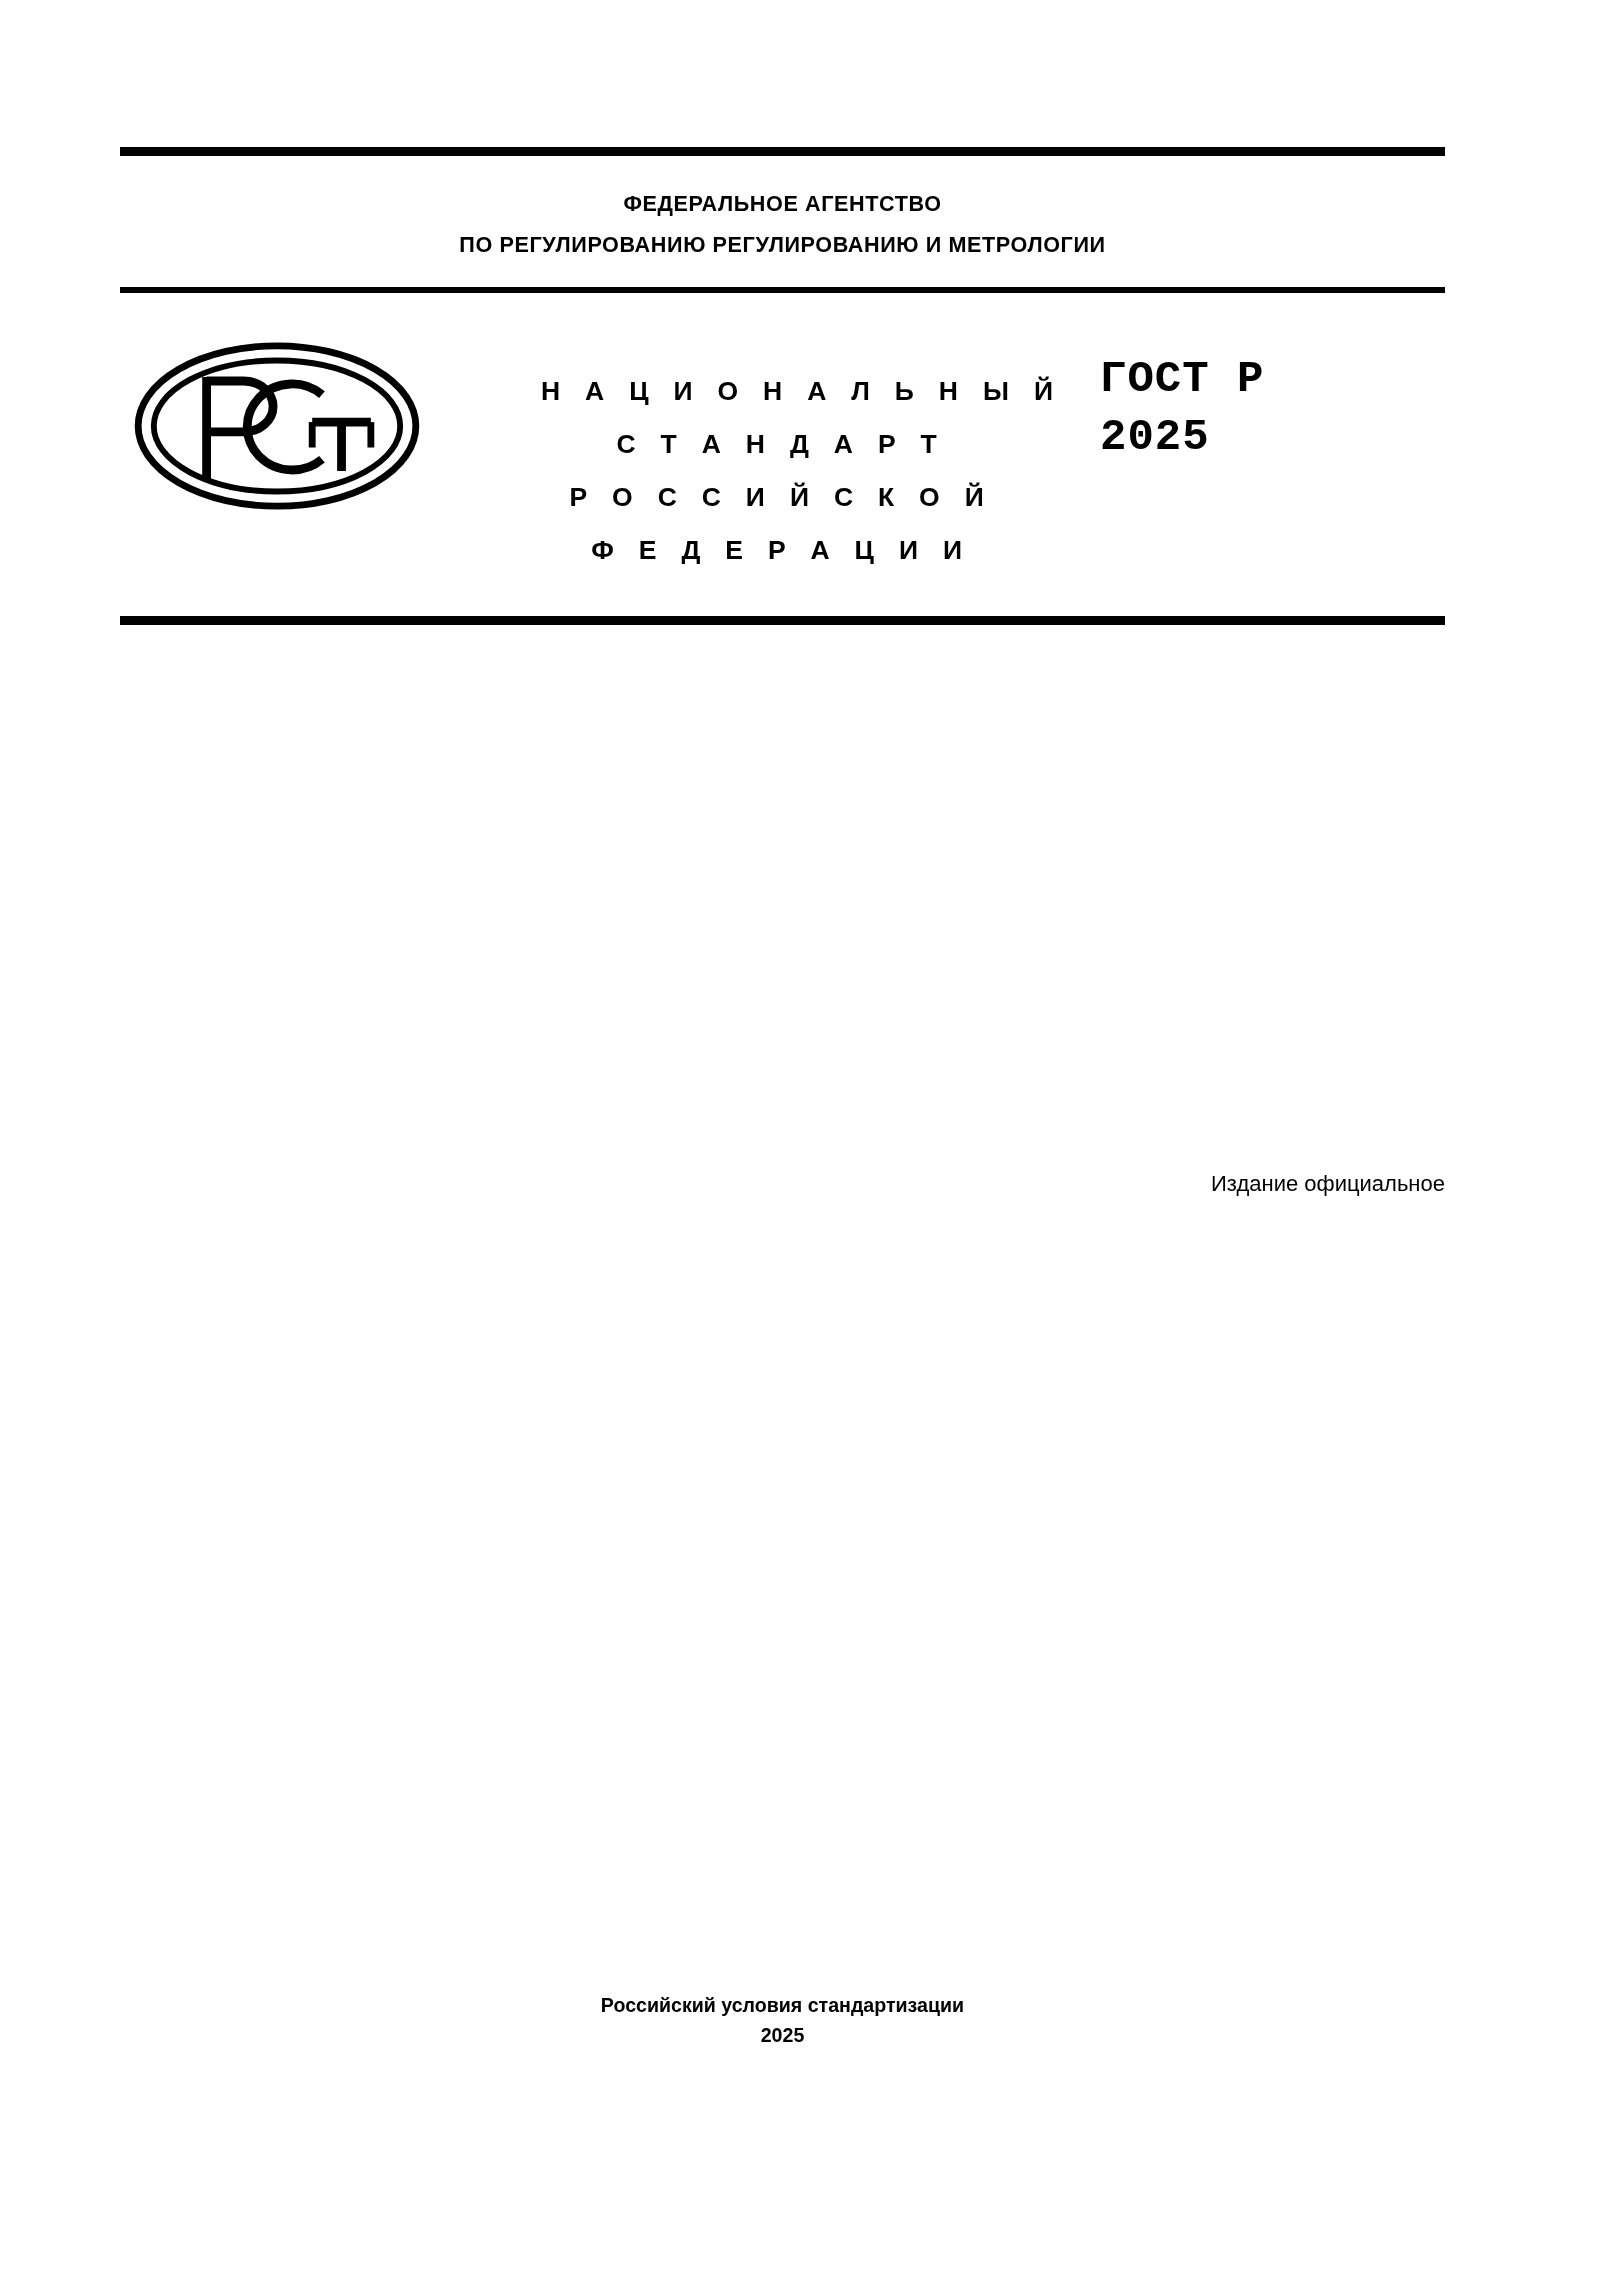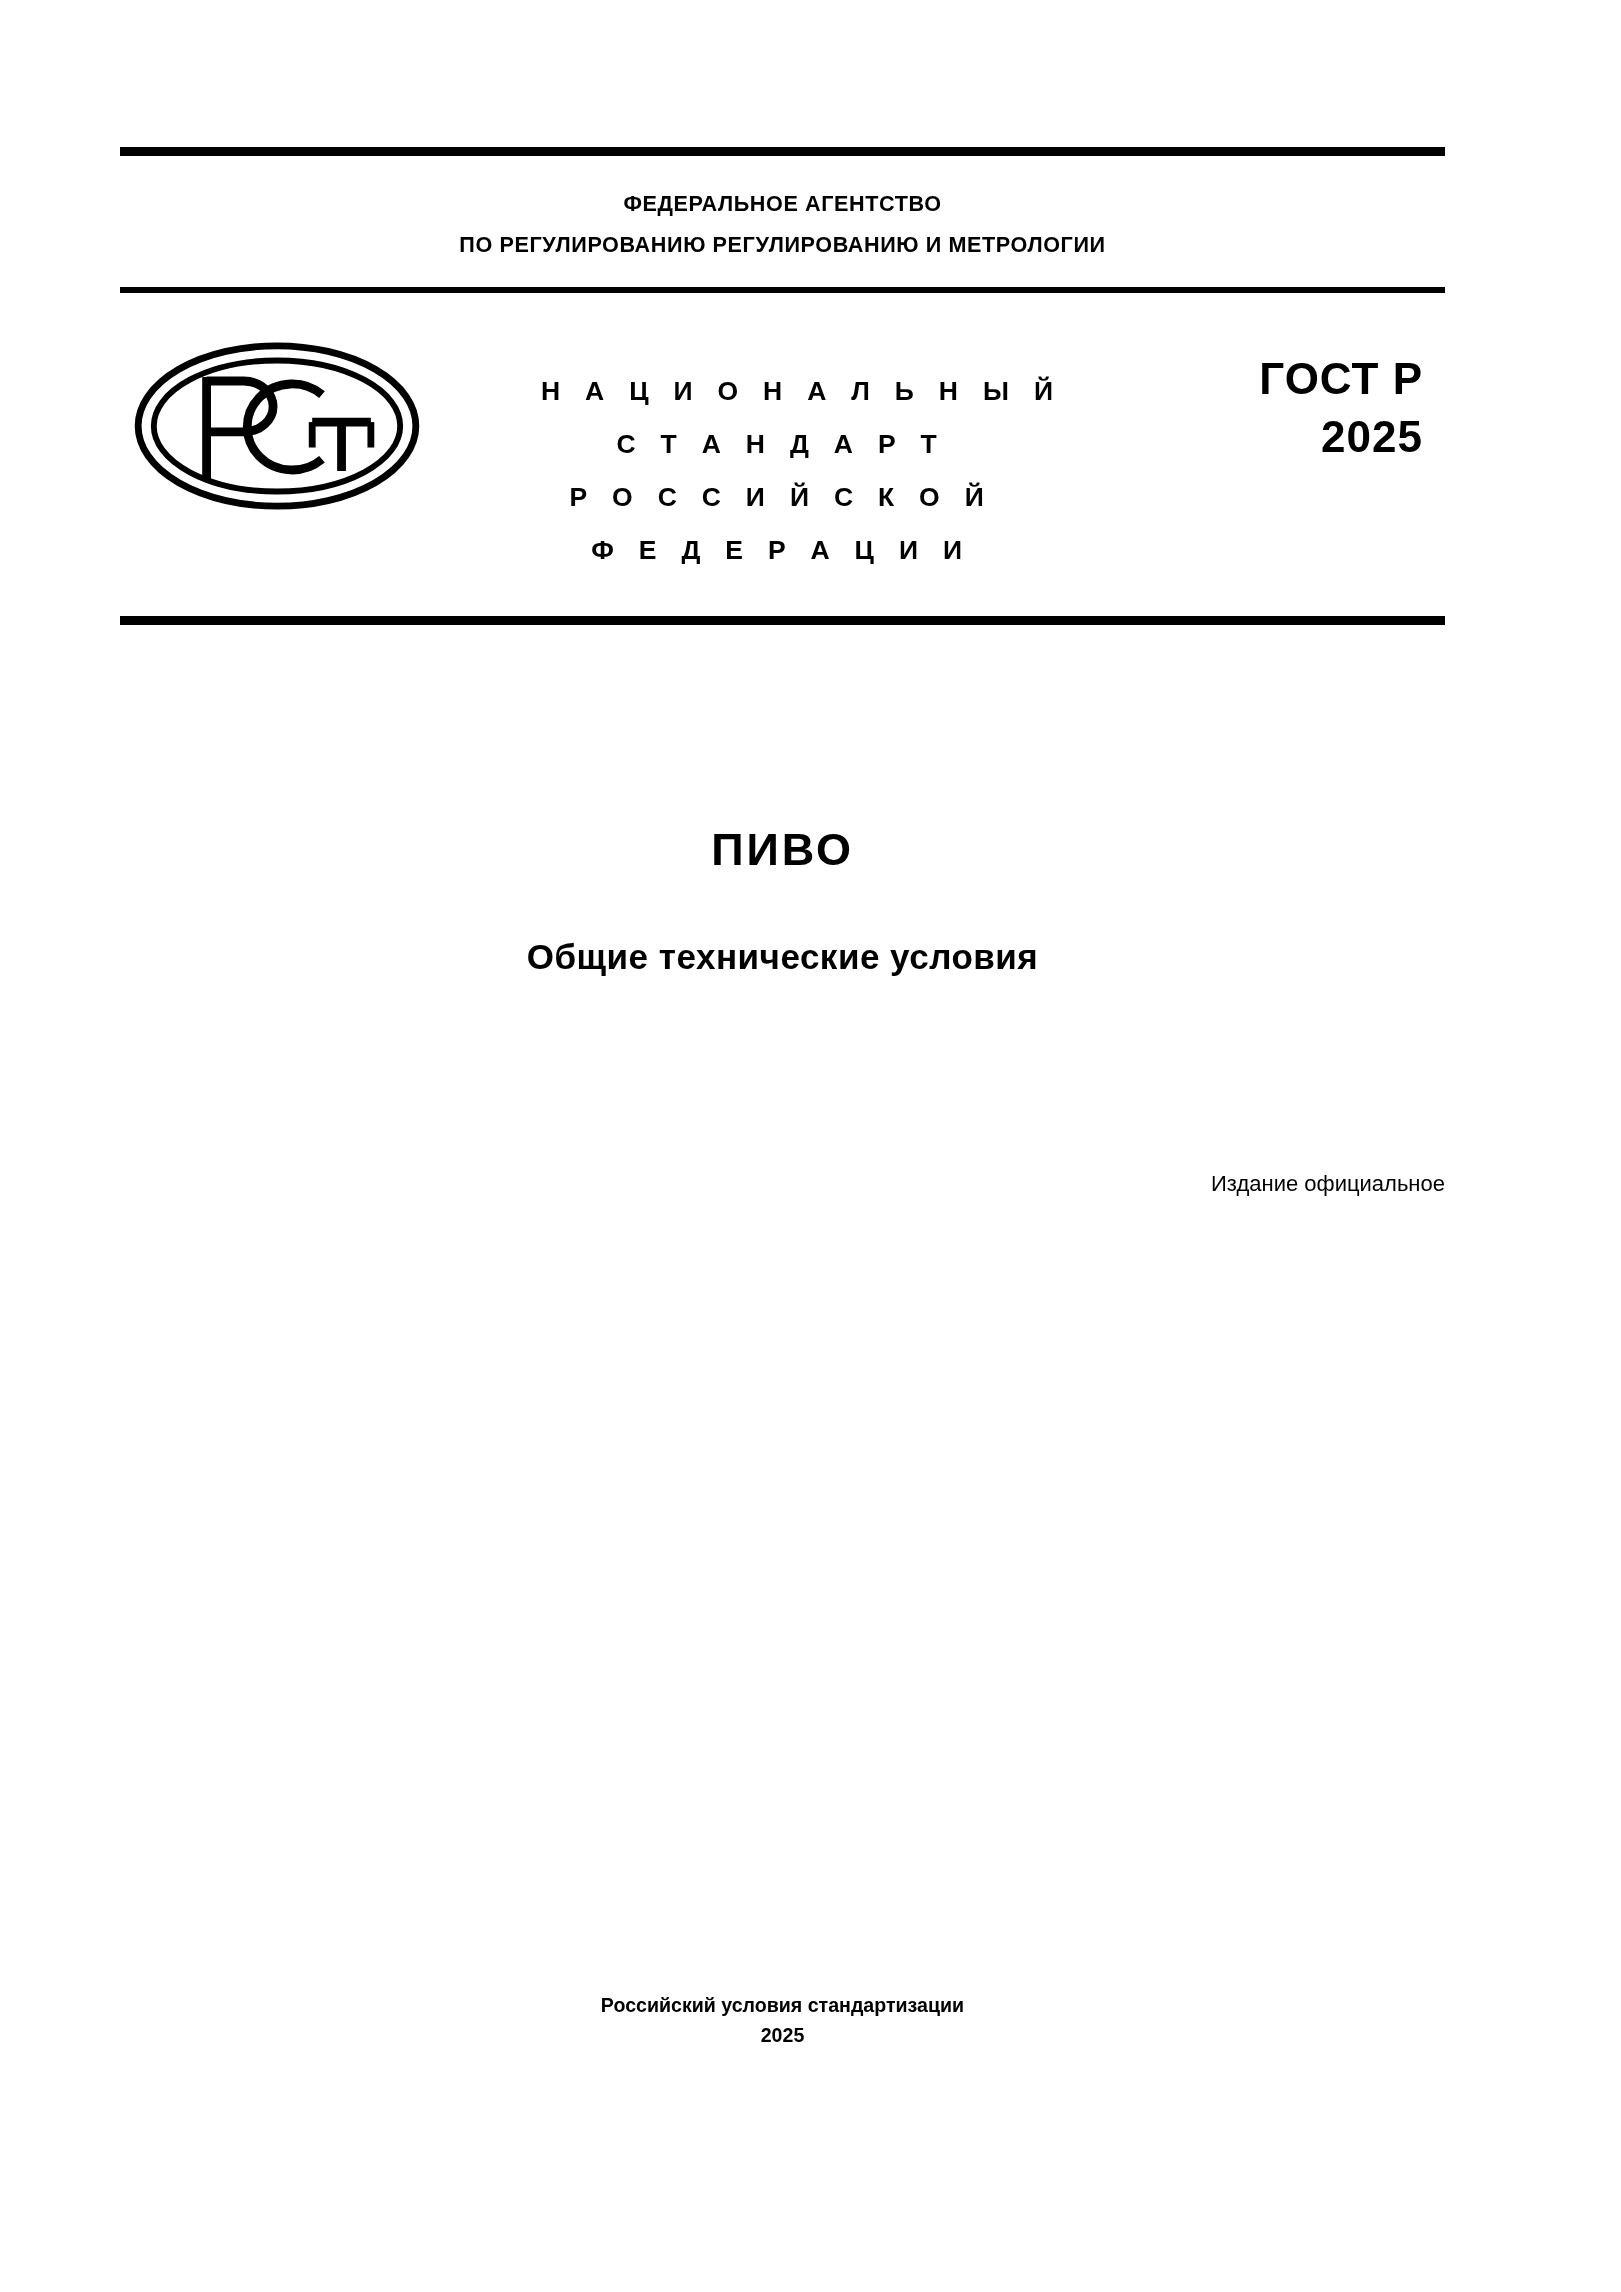--- a/index.html
+++ b/index.html
@@ -76,26 +76,25 @@
     white-space: nowrap;
   }
   .gost-number {
     position: absolute;
     left: 980px;
     top: 57px;
     width: 323px;
     text-align: left;
   }
   .gost-number div {
-    font-family: Liberation Sans, sans-serif;
+    font-family: Liberation Mono, monospace;
     font-size: 44px;
     font-weight: bold;
     line-height: 1.32;
     letter-spacing: 1px;
-    text-align: right;
   }
 
   
   .title-zone {
     position: absolute;
     left: 120px;
     top: 814px;
     width: 1325px;
     text-align: center;
   }
@@ -180,24 +179,20 @@
       <div class="gost-number">
         <div>ГОСТ Р</div>
         <div>2025</div>
       </div>
 
     </div>
 
     <div class="rule-thick"></div>
   </div>
 
-  <div class="title-zone">
-    <h1 class="doc-title">ПИВО</h1>
-    <h2 class="doc-subtitle">Общие технические условия</h2>
-  </div>
 
   <div class="official">Издание официальное</div>
 
   <div class="footer">
     <div>Российский условия стандартизации</div>
     <div>2025</div>
   </div>
 
 </div>
 

